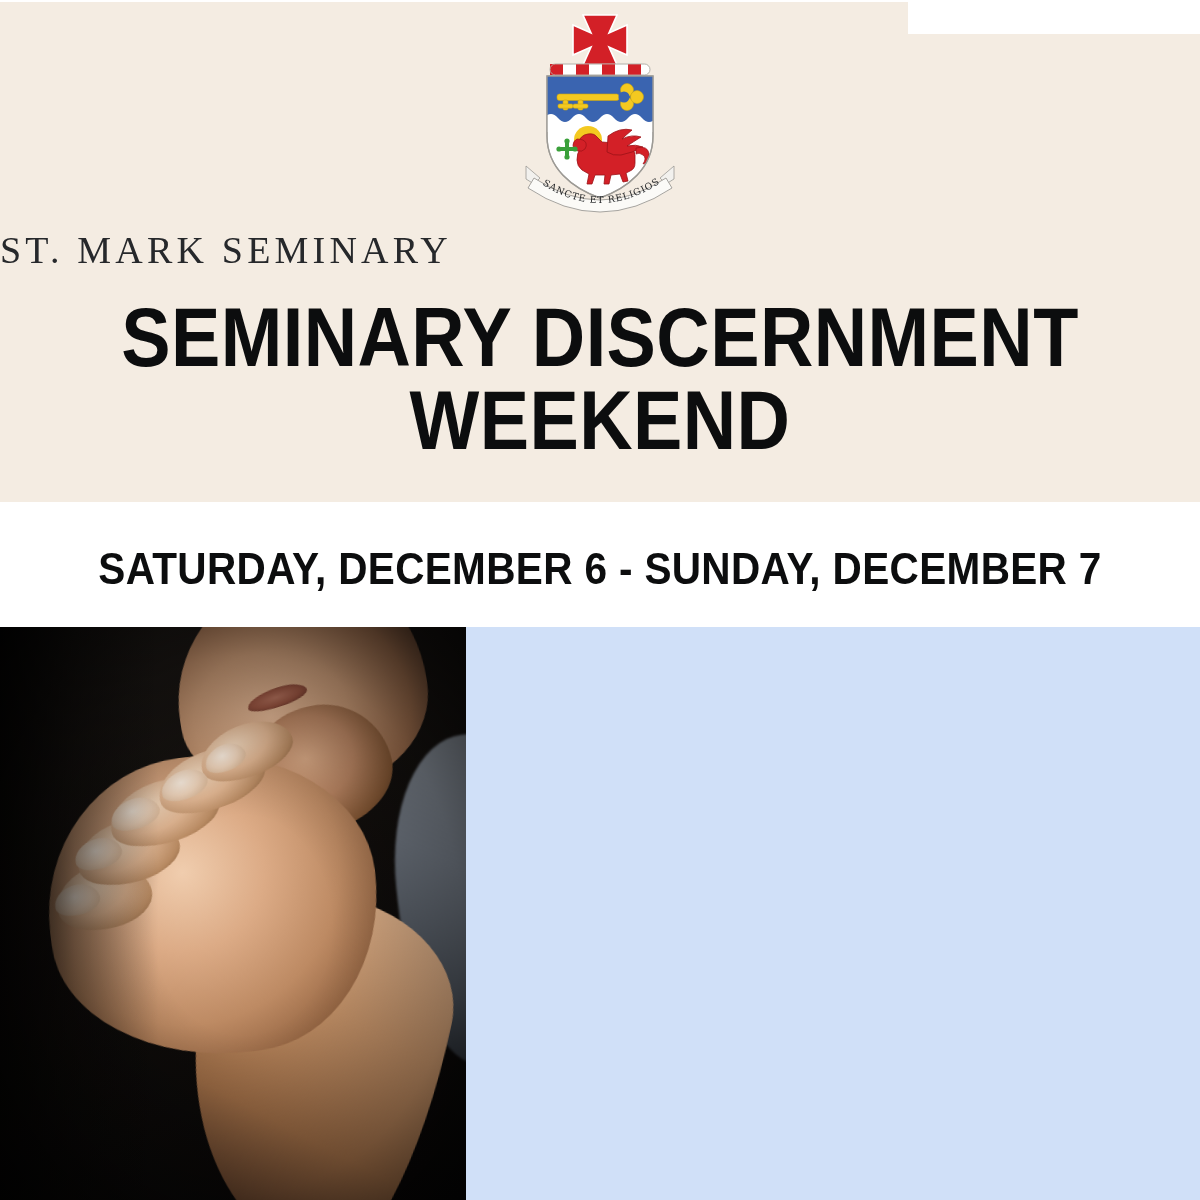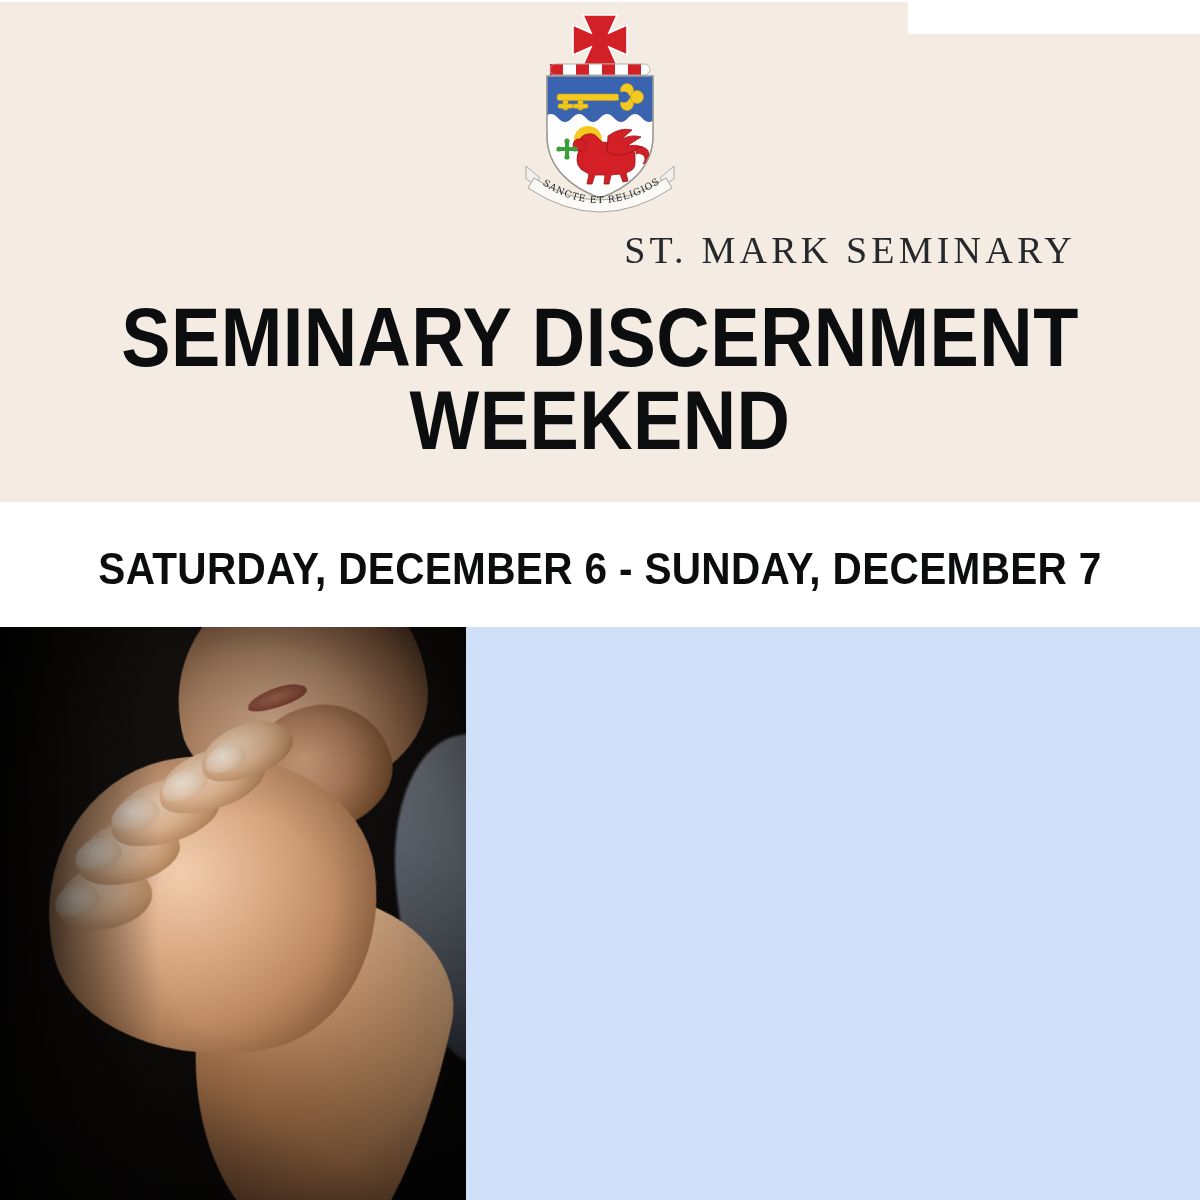--- a/index.html
+++ b/index.html
@@ -57,21 +57,21 @@
     height: 212px;
     z-index: 3;
   }
   .crest-wrap svg { display: block; width: 200px; height: 212px; }
 
   
   .seminary-name {
     position: absolute;
     left: 0; top: 228px;
     width: 1076px;
-    text-align: right;
+    text-align: left;
     font-family: "Liberation Serif", "DejaVu Serif", serif;
     font-size: 38px;
     font-weight: 400;
     letter-spacing: 4.2px;
     color: #26282b;
     z-index: 3;
     white-space: nowrap;
   }
 
   

